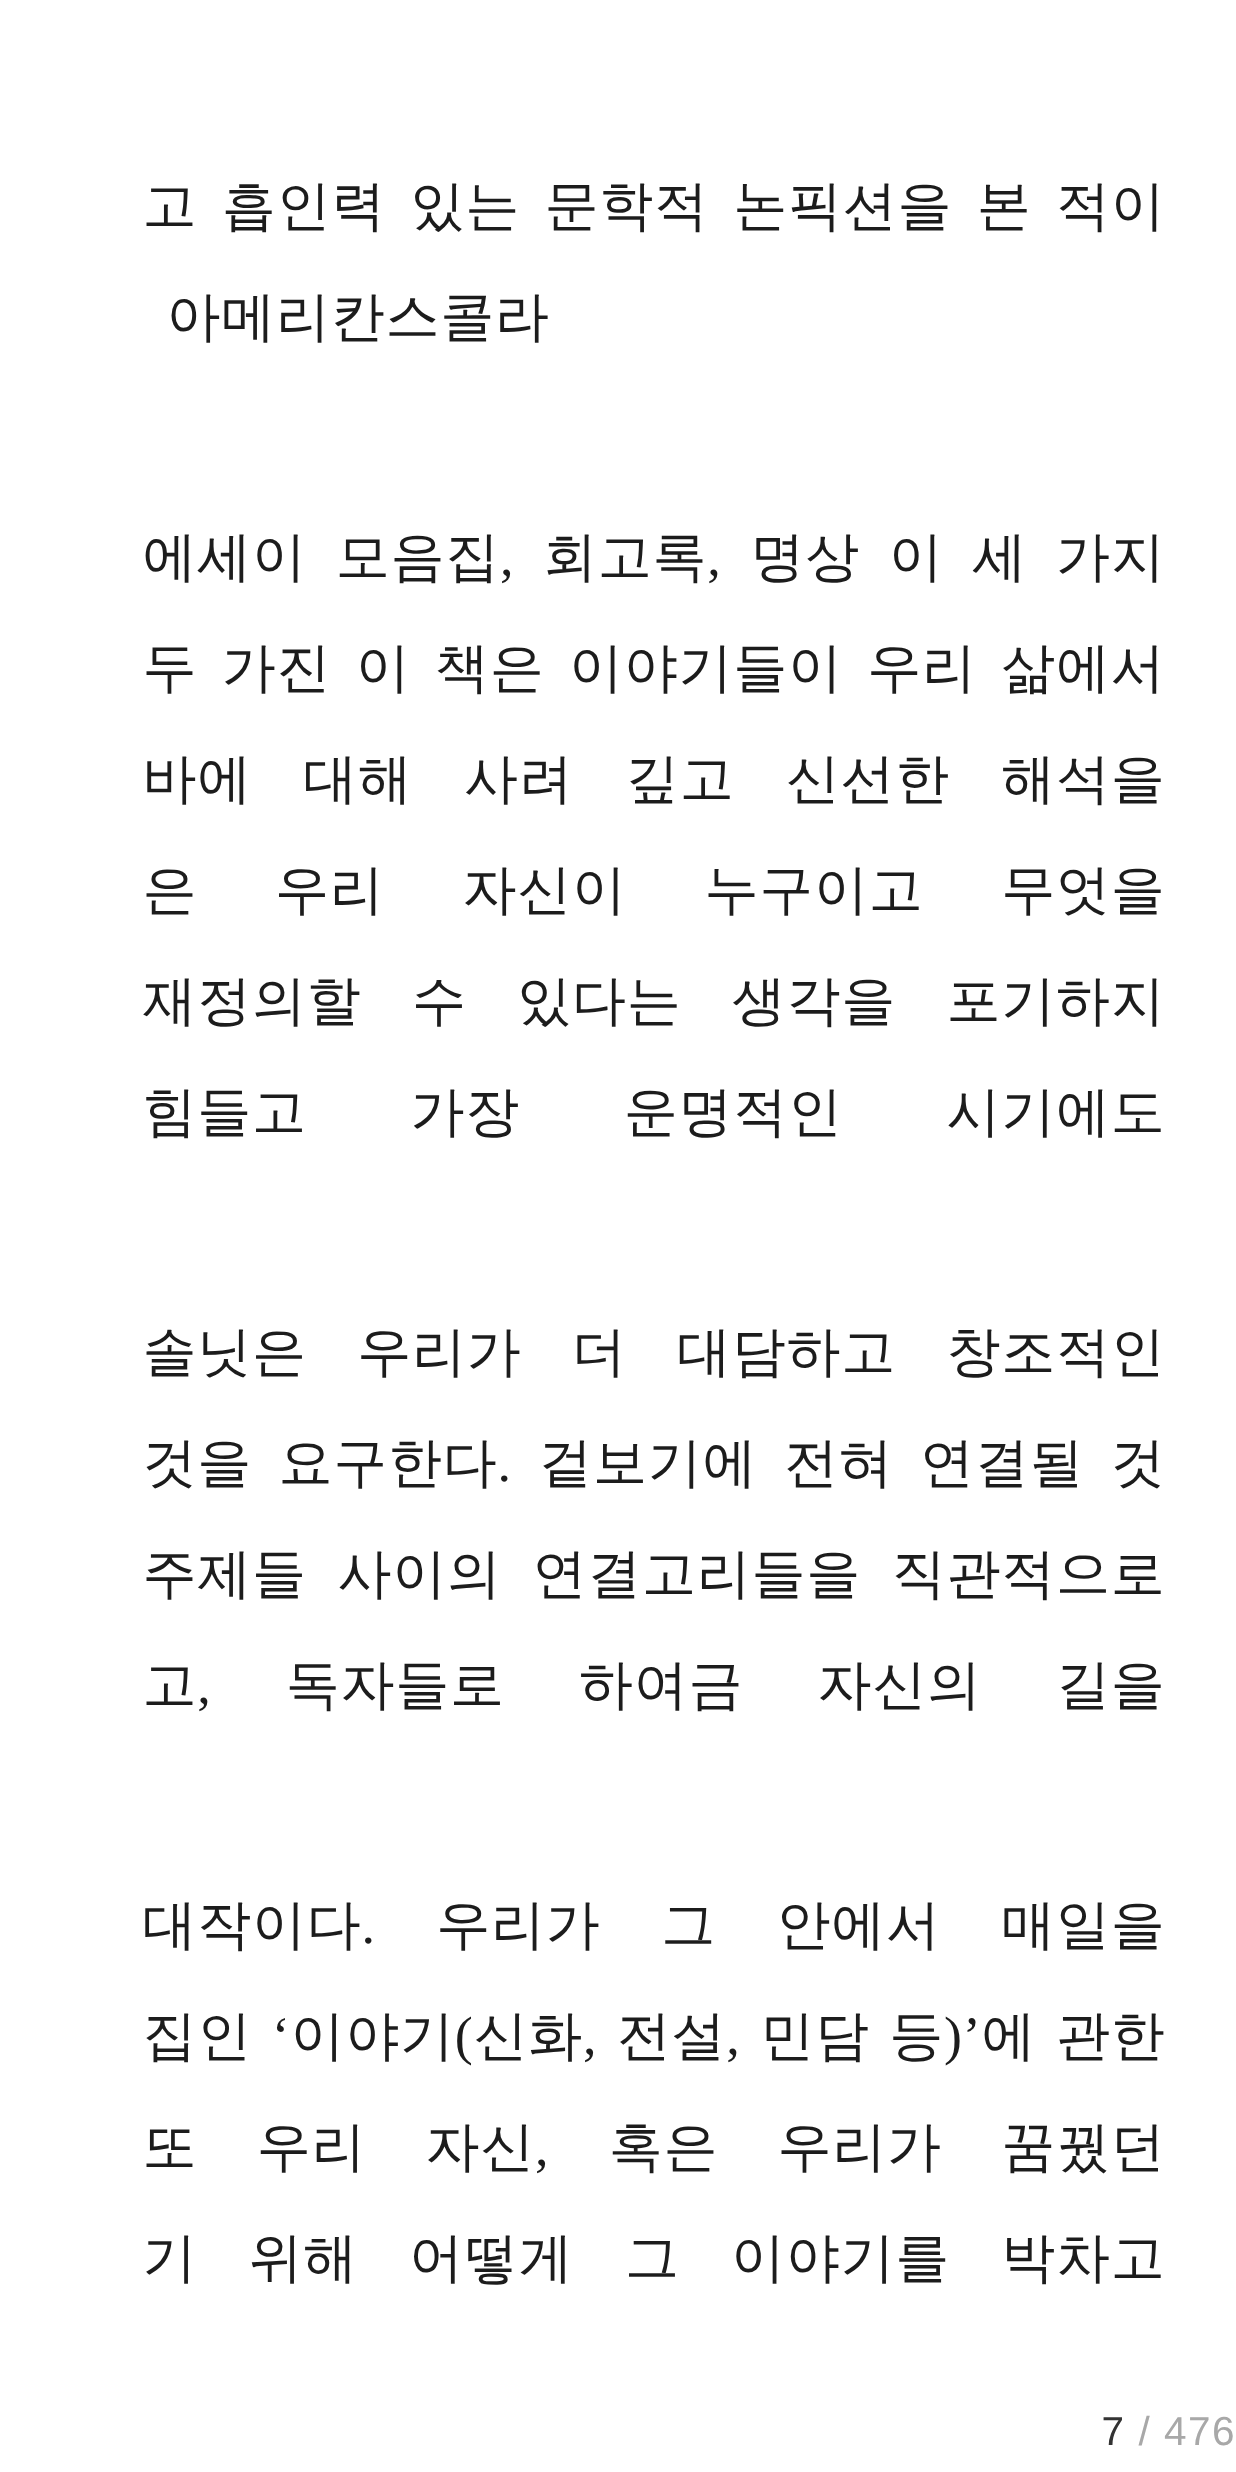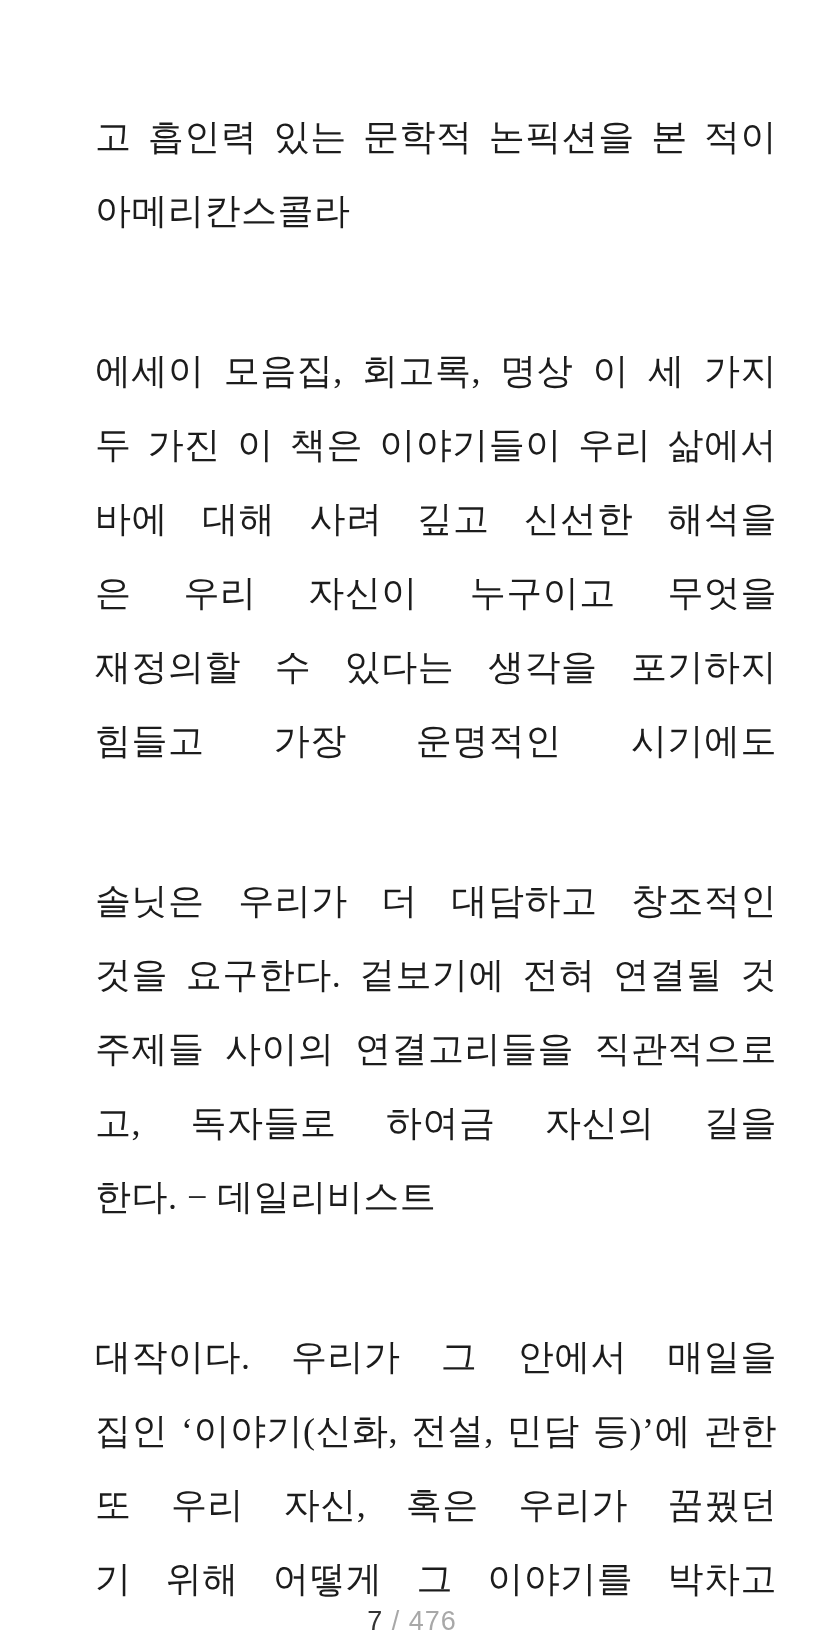--- a/index.html
+++ b/index.html
@@ -34,27 +34,28 @@
   .line {
     height: 74px;
     overflow: hidden;
     text-align: justify;
     text-align-last: justify;
     word-break: keep-all;
   }
   .line.end {
     text-align: right;
     text-align-last: left;
+    margin-left: 16px;
   }
   .page-indicator {
     position: absolute;
     top: 1606px;
     left: 0;
     width: 824px;
-    text-align: center;
+    text-align: right;
     font-family: "Liberation Sans", "DejaVu Sans", sans-serif;
     font-size: 27px;
     line-height: 30px;
     letter-spacing: 1px;
     z-index: 5;
     pointer-events: none;
   }
   .page-indicator .cur { color: #333333; }
   .page-indicator .rest { color: #a8a8a8; }
 </style>
@@ -77,21 +78,20 @@
       <div class="line">은 우리 자신이 누구이고 무엇을 원하는지에 대해</div>
       <div class="line">재정의할 수 있다는 생각을 포기하지 않는다. 가장</div>
       <div class="line">힘들고 가장 운명적인 시기에도 마찬가지다. − 오</div>
     </div>
 
     <div class="para">
       <div class="line">솔닛은 우리가 더 대담하고 창조적인 사상가가 될</div>
       <div class="line">것을 요구한다. 겉보기에 전혀 연결될 것 같지 않은</div>
       <div class="line">주제들 사이의 연결고리들을 직관적으로 지적해 내</div>
       <div class="line">고, 독자들로 하여금 자신의 길을 따라오도록 격려</div>
-      <div class="line end">한다. − 데일리비스트</div>
     </div>
 
     <div class="para">
       <div class="line">대작이다. 우리가 그 안에서 매일을 살아가고 있는</div>
       <div class="line">집인 ‘이야기(신화, 전설, 민담 등)’에 관한 책이다.</div>
       <div class="line">또 우리 자신, 혹은 우리가 꿈꿨던 모습으로 존재하</div>
       <div class="line">기 위해 어떻게 그 이야기를 박차고 나왔는가에 관</div>
     </div>
 
   </div>

